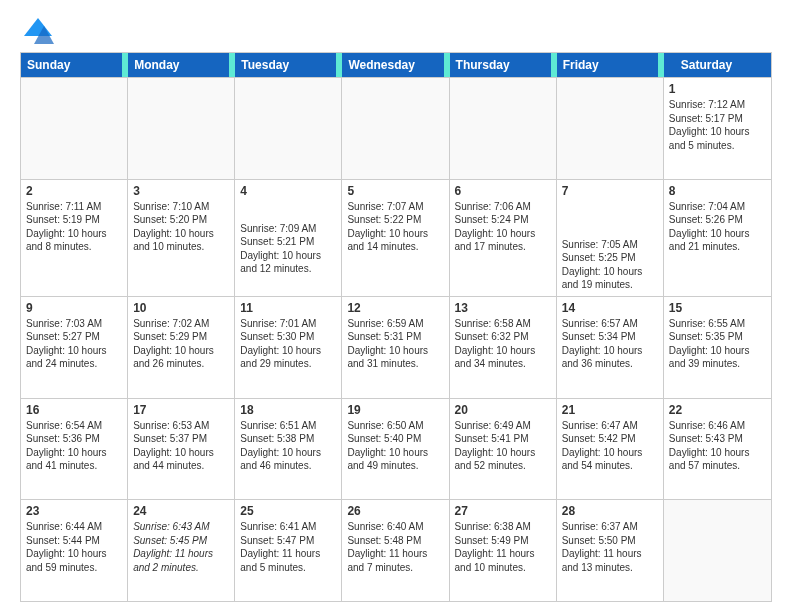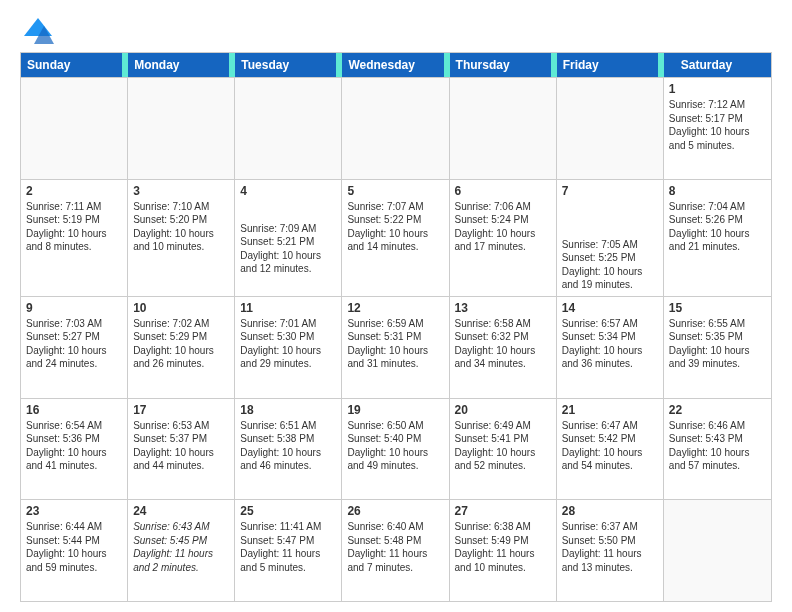--- a/index.html
+++ b/index.html
@@ -305,21 +305,21 @@
           </div>
           <div class="cal-cell">
             <span class="cell-day">24</span>
             <div class="cell-info" style="white-space: pre-line; font-style: italic;">Sunrise: 6:43 AM
 Sunset: 5:45 PM
 Daylight: 11 hours
 and 2 minutes.</div>
           </div>
           <div class="cal-cell">
             <span class="cell-day">25</span>
-            <div class="cell-info" style="white-space: pre-line;">Sunrise: 11:41 AM
+            <div class="cell-info" style="white-space: pre-line;">Sunrise: 6:41 AM
 Sunset: 5:47 PM
 Daylight: 11 hours
 and 5 minutes.</div>
           </div>
           <div class="cal-cell">
             <span class="cell-day">26</span>
             <div class="cell-info" style="white-space: pre-line;">Sunrise: 6:40 AM
 Sunset: 5:48 PM
 Daylight: 11 hours
 and 7 minutes.</div>

